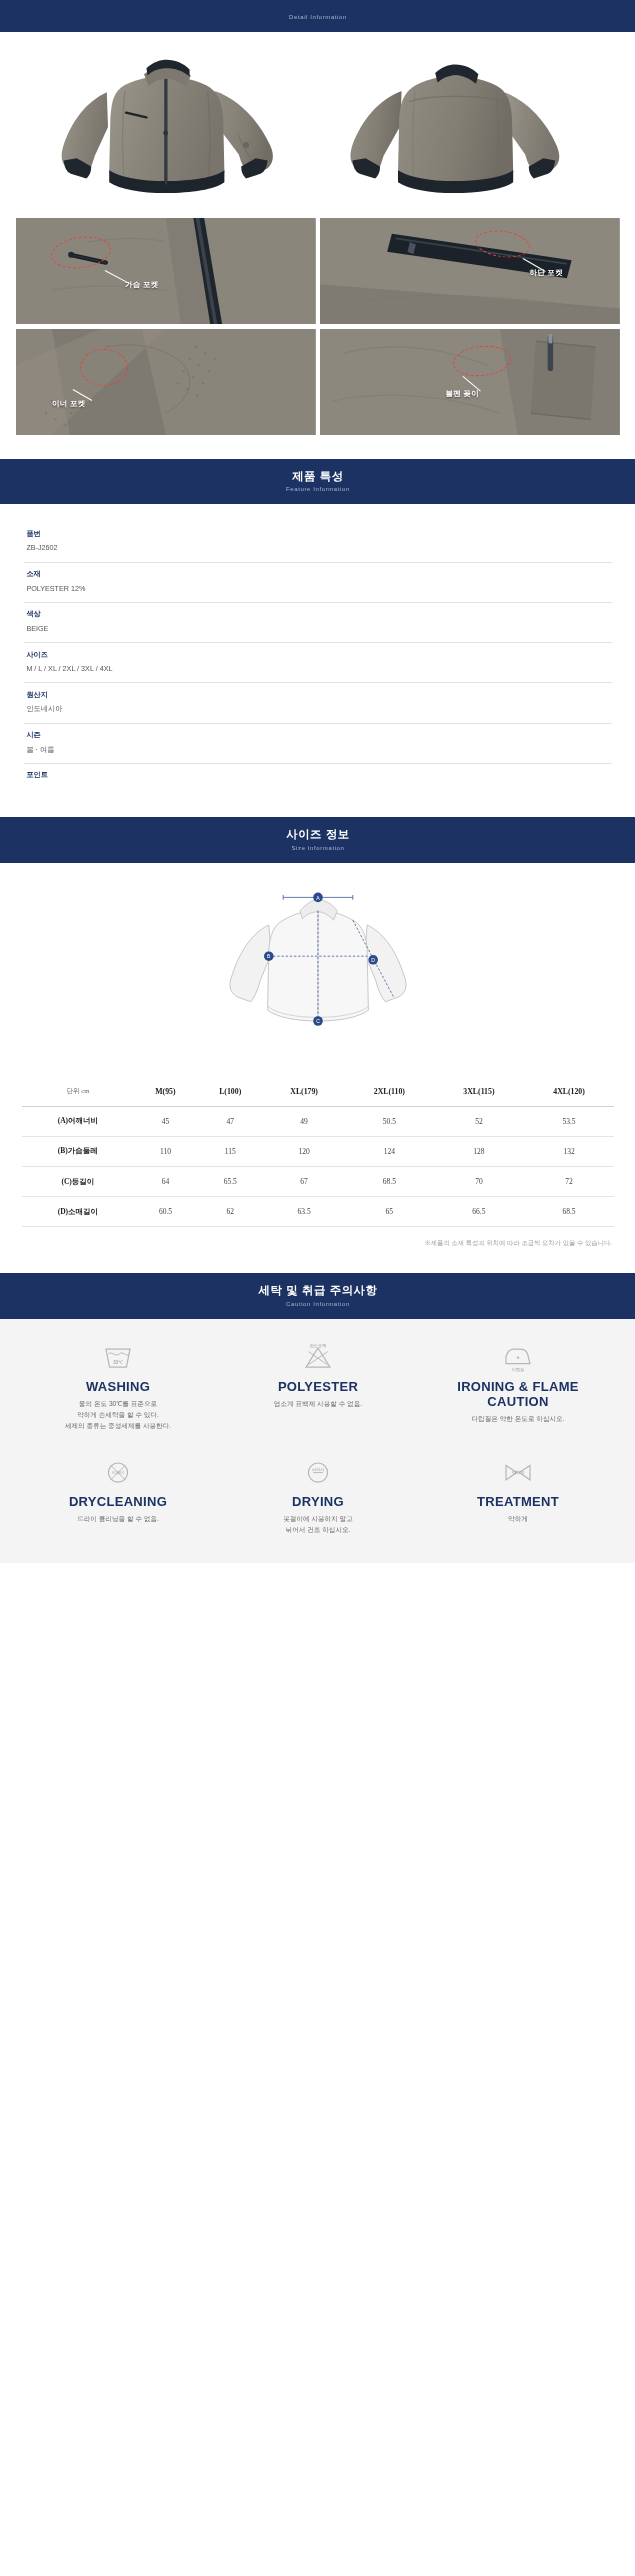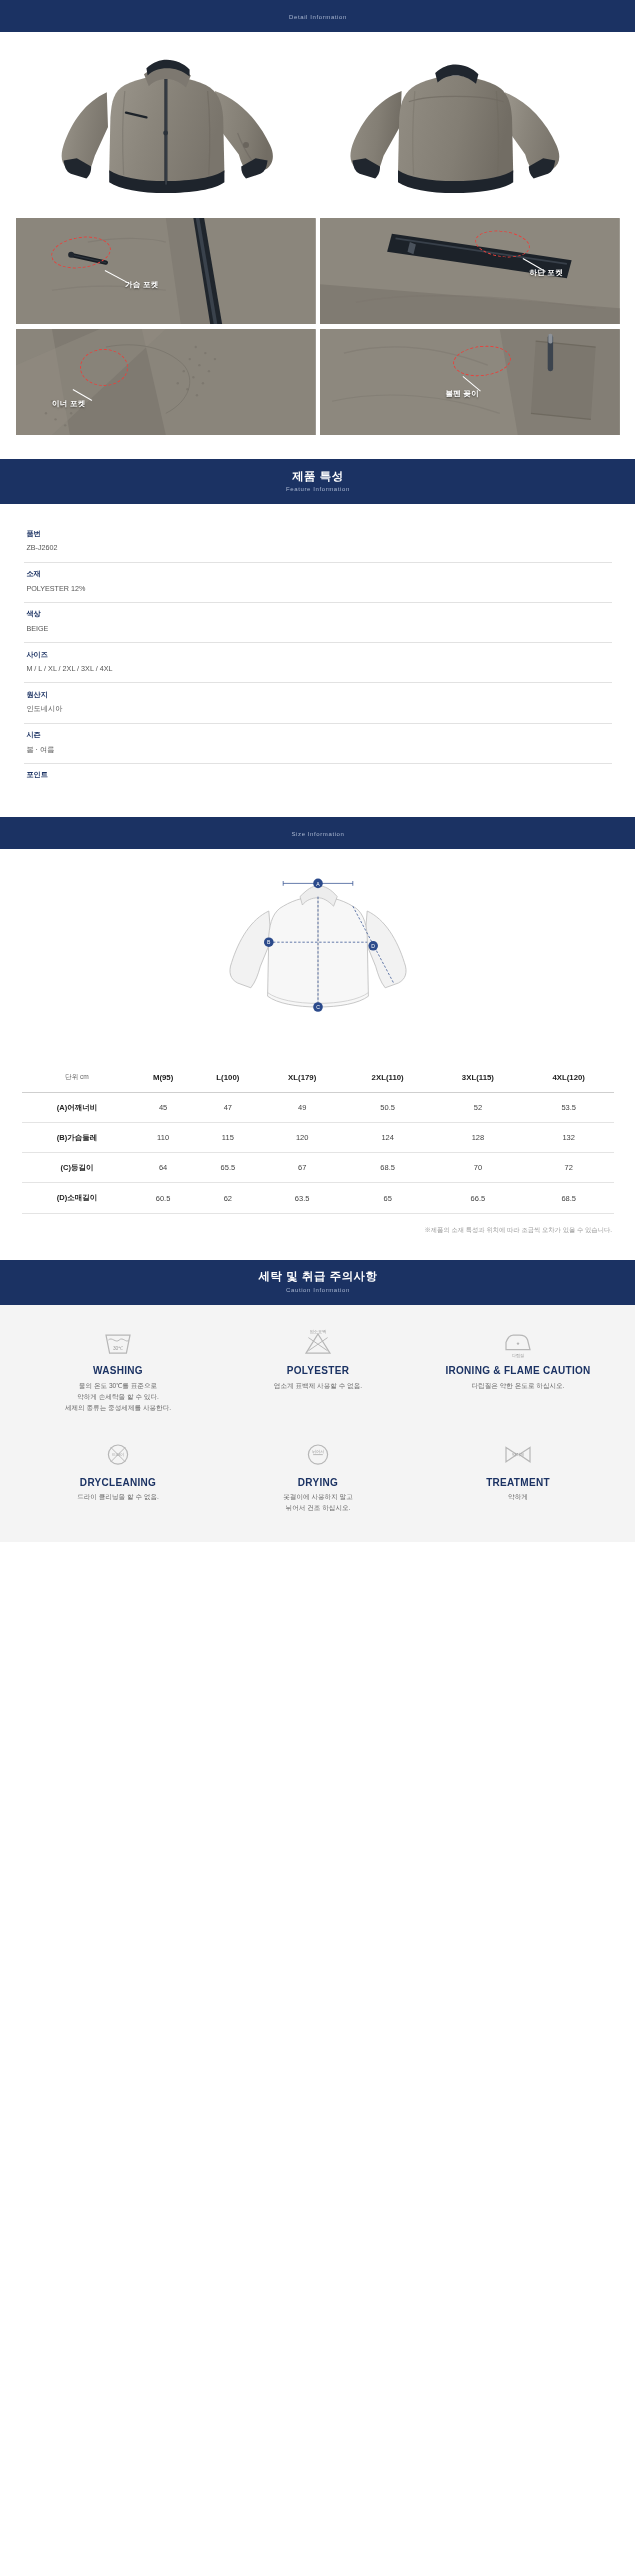--- a/index.html
+++ b/index.html
@@ -88,20 +88,21 @@
   .size-table-wrap { padding:8.4px 21.6px 8.4px; }
   table.size {
     width:100%;
     border-collapse:collapse;
     font-size:7.5px;
   }
   table.size th, table.size td {
     text-align:center;
     padding:9.6px 2.4px;
     border-bottom:0.6px solid #e4e4e4;
+    font-family:Liberation Serif, serif;
   }
   table.size thead th {
     font-weight:bold;
     color:#222;
     font-size:7.8px;
     border-bottom:0.6px solid #cfcfcf;
   }
   table.size thead th.unit { font-size:6.6px; font-weight:normal; color:#666; }
   table.size tbody td:first-child { font-weight:bold; color:#222; }
   table.size tbody td { color:#444; }
@@ -118,21 +119,21 @@
     padding:20.4px 18px 27.6px;
   }
   .care-grid {
     display:grid;
     grid-template-columns:repeat(3, 1fr);
     row-gap:23px;
   }
   .care-item { text-align:center; padding:0 7.2px; }
   .care-ico { height:35px; display:flex; align-items:center; justify-content:center; }
   .care-ti {
-    font-size:10px;
+    font-size:13px;
     font-weight:bold;
     color:#1b3263;
     letter-spacing:0.3px;
     margin:4.8px 0 4.8px;
   }
   .care-tx { font-size:6.6px; color:#666; line-height:1.65; }
 </style>
 </head>
 <body>
 
@@ -322,20 +323,21 @@
     <div class="frow">
       <div class="fk">시즌</div>
       <div class="fv">봄 · 여름</div>
     </div>
     <div class="frow">
       <div class="fk">포인트</div>
     </div>
   </div>
 
   <div class="bar">
+    <div class="t">사이즈 정보</div>
     <div class="s">Size Information</div>
   </div>
 
   <div class="size-figure">
     <svg width="252" height="180" viewBox="0 0 420 300">
 
       <path d="M128,70 C98,84 78,118 66,156 C60,172 64,184 76,190 L98,198 C106,188 110,176 114,162 L132,118 Z" fill="#f2f2f2" stroke="#bdbdbd" stroke-width="1.4"></path>
       <path d="M292,70 C322,84 342,118 354,156 C360,172 356,184 344,190 L322,198 C314,188 310,176 306,162 L288,118 Z" fill="#f2f2f2" stroke="#bdbdbd" stroke-width="1.4"></path>
 
       <path d="M152,62 C172,50 192,46 210,46 C228,46 248,50 268,62 C284,70 290,88 292,110 L294,212 C278,224 246,230 210,230 C174,230 142,224 126,212 L128,110 C130,88 136,70 152,62 Z" fill="#f7f7f7" stroke="#bdbdbd" stroke-width="1.4"></path>

